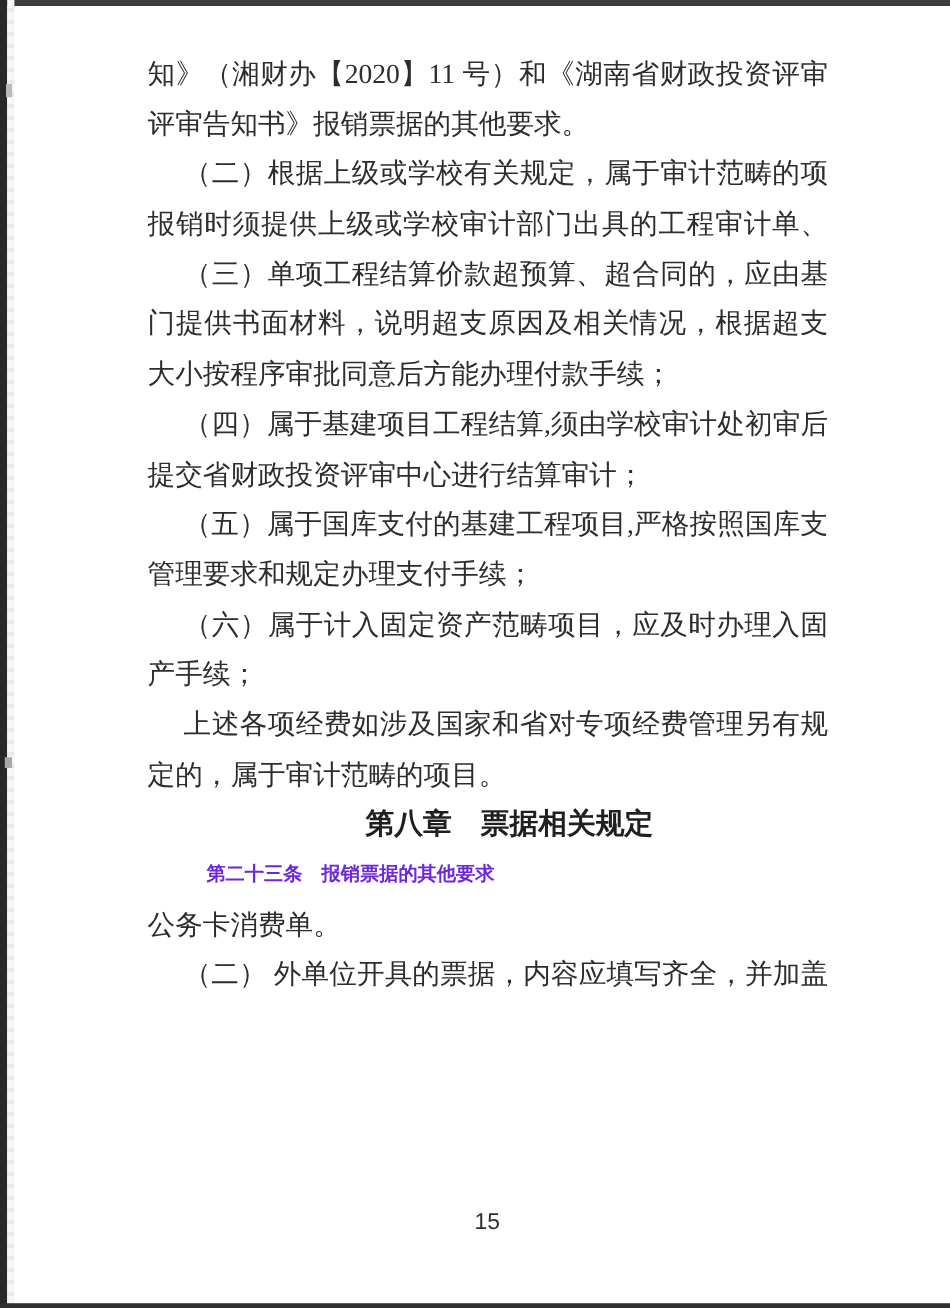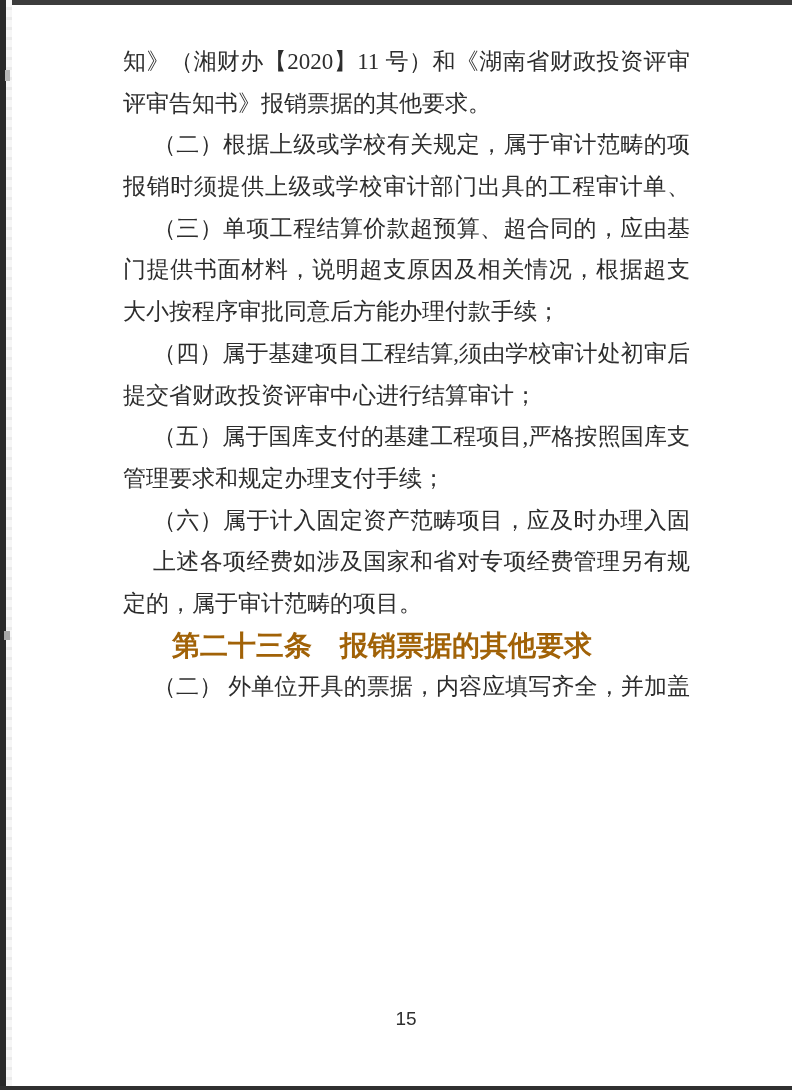--- a/index.html
+++ b/index.html
@@ -38,23 +38,23 @@
     font-family: "Liberation Sans", sans-serif;
     font-weight: bold;
     font-size: 24px;
     text-align: center; text-align-last: center;
     padding-left: 36px;
     color: #1f1f1f;
   }
   .section {
     font-family: "Liberation Sans", sans-serif;
     font-weight: bold;
-    font-size: 28px;
+    font-size: 16px;
     padding-left: 49px;
-    color: #a16207;
+    color: #6d28d9;
   }
   .page-number {
     position: absolute; top: 1008px; left: 0; width: 792px;
     text-align: center;
     padding-left: 20px;
     box-sizing: border-box;
     font-family: "Liberation Sans", sans-serif;
     font-size: 19px;
     color: #2f2f2f;
   }
@@ -75,19 +75,22 @@
     <div class="line indent fill">（二）根据上级或学校有关规定，属于审计范畴的项目，</div>
     <div class="line fill">报销时须提供上级或学校审计部门出具的工程审计单、工程</div>
     <div class="line indent fill">（三）单项工程结算价款超预算、超合同的，应由基建部</div>
     <div class="line fill">门提供书面材料，说明超支原因及相关情况，根据超支金额</div>
     <div class="line">大小按程序审批同意后方能办理付款手续；</div>
     <div class="line indent fill">（四）属于基建项目工程结算,须由学校审计处初审后再</div>
     <div class="line">提交省财政投资评审中心进行结算审计；</div>
     <div class="line indent fill">（五）属于国库支付的基建工程项目,严格按照国库支付</div>
     <div class="line">管理要求和规定办理支付手续；</div>
     <div class="line indent fill">（六）属于计入固定资产范畴项目，应及时办理入固定资</div>
+    <div class="line">产手续；</div>
     <div class="line indent fill">上述各项经费如涉及国家和省对专项经费管理另有规</div>
     <div class="line">定的，属于审计范畴的项目。</div>
+    <div class="line chapter">第八章　票据相关规定</div>
     <div class="line section">第二十三条　报销票据的其他要求</div>
+    <div class="line">公务卡消费单。</div>
     <div class="line indent fill">（二） 外单位开具的票据，内容应填写齐全，并加盖</div>
   </div>
 
 <div class="page-number">15</div>
 
 </body></html>

